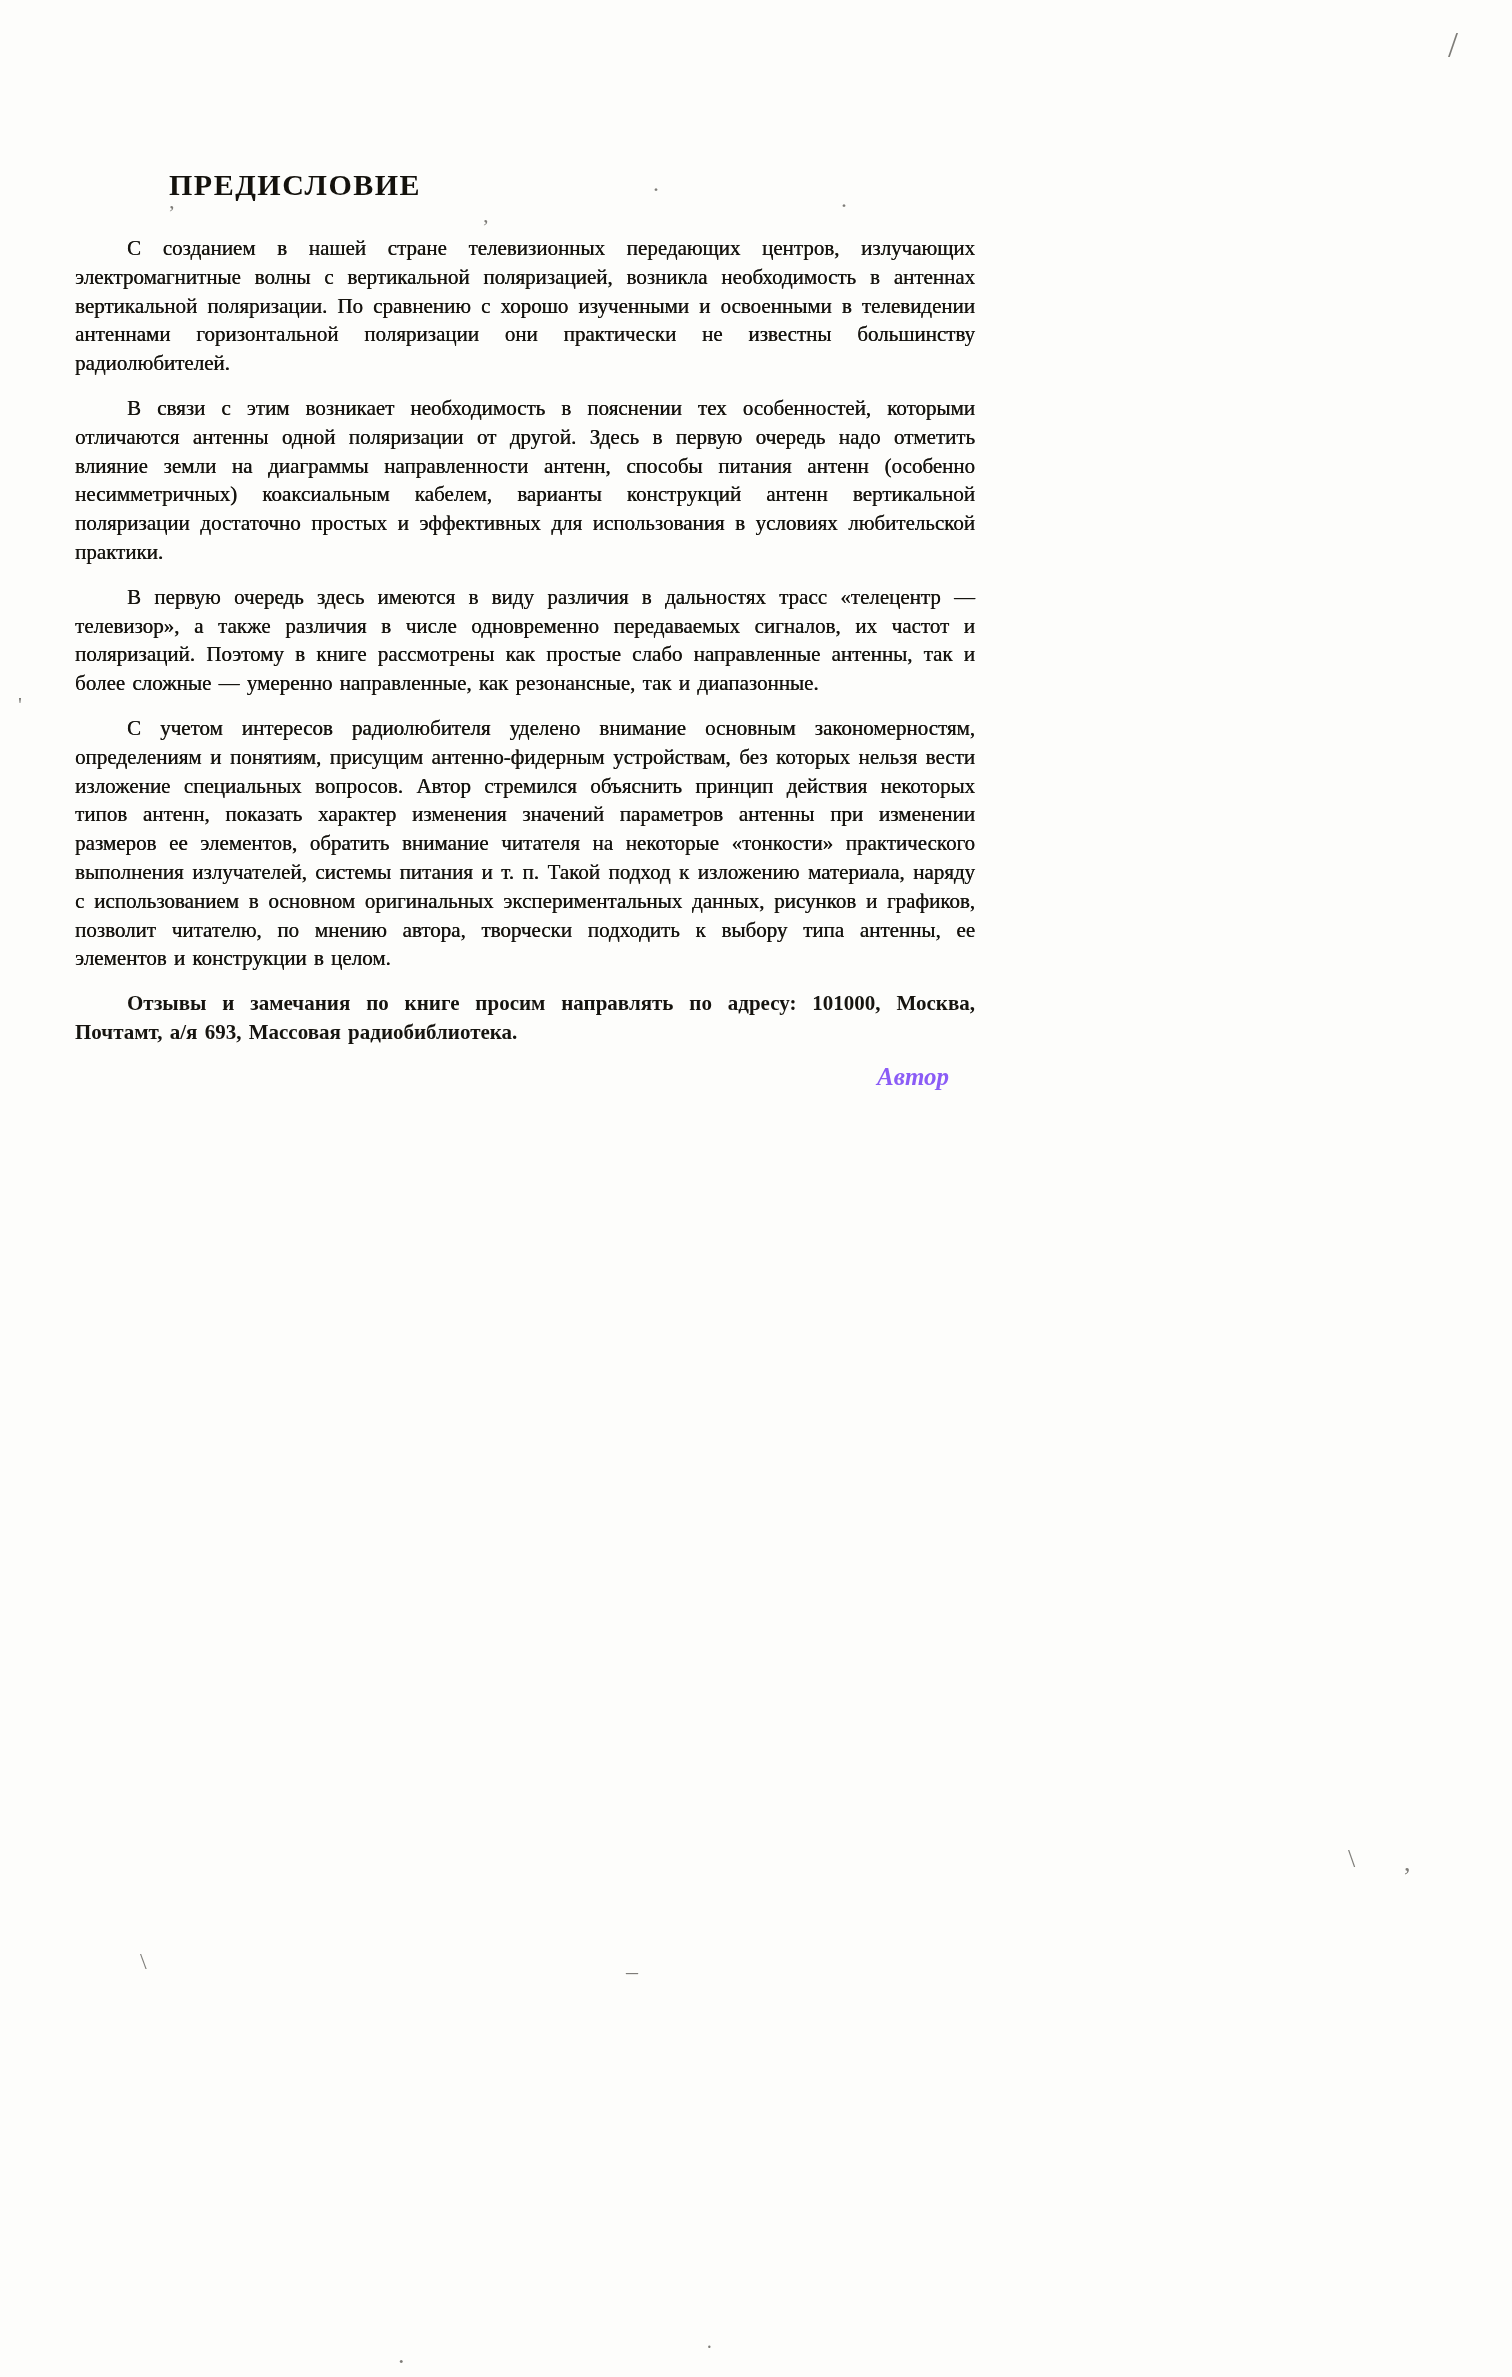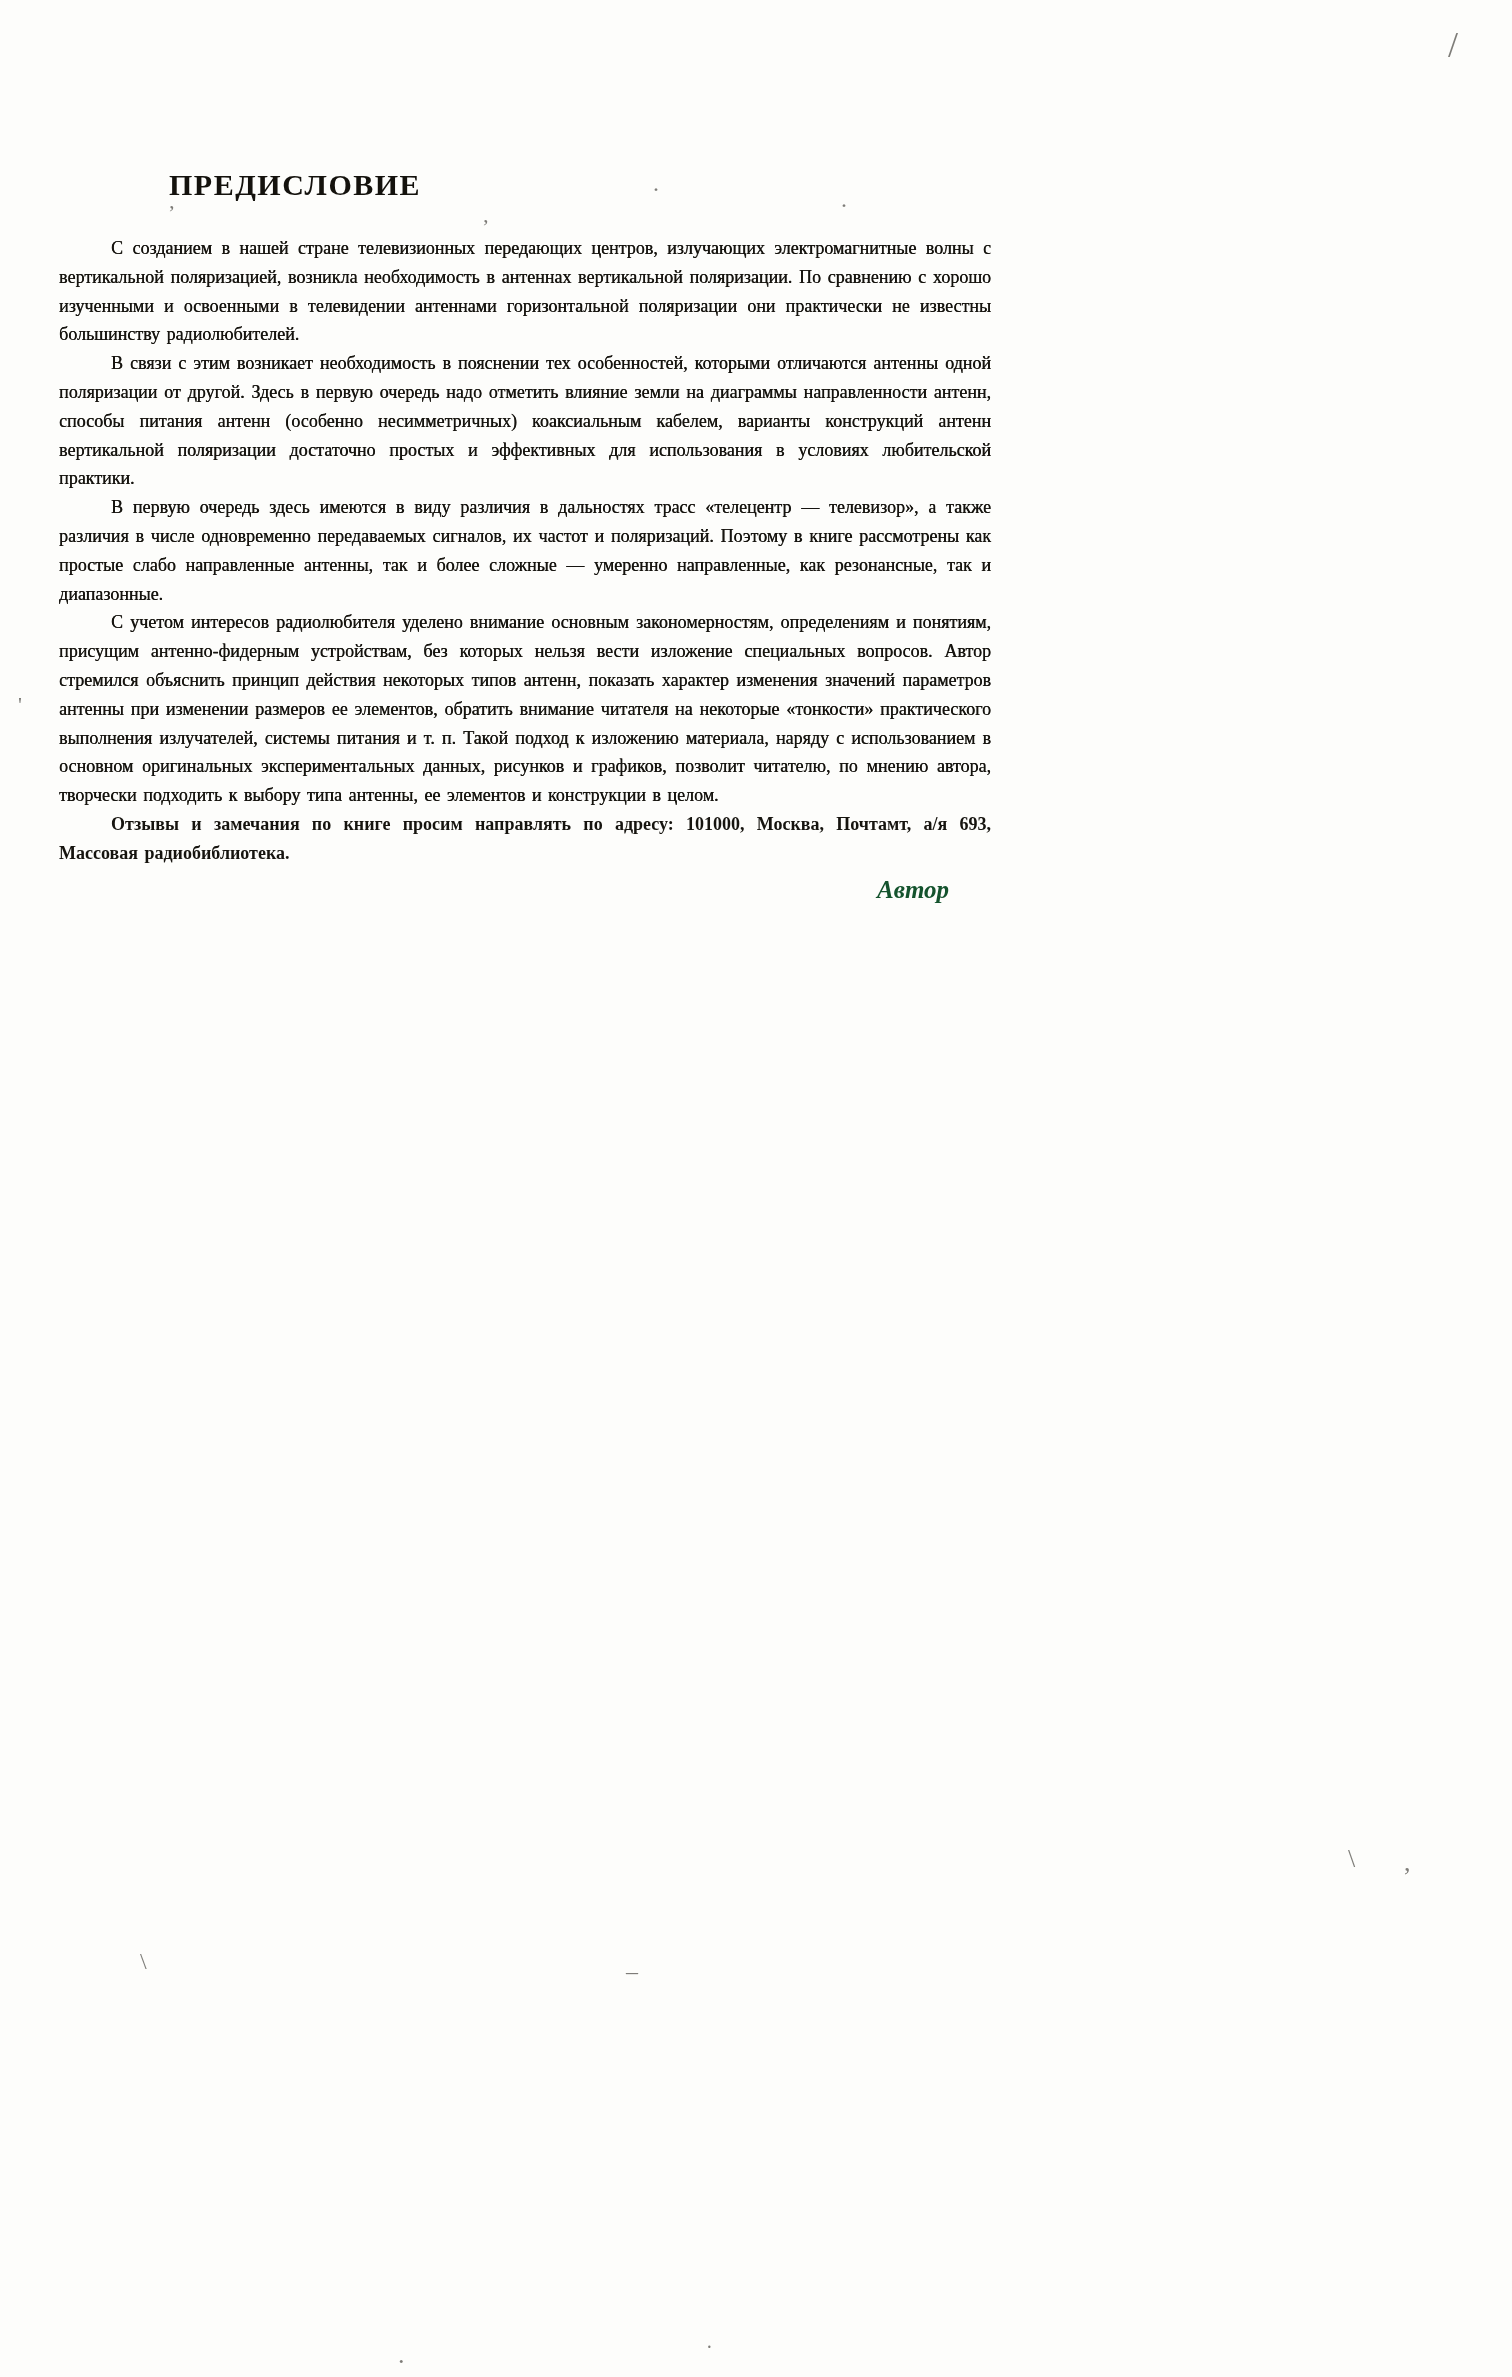--- a/index.html
+++ b/index.html
@@ -23,40 +23,40 @@
     width: 932px;
   }
   .title {
     font-size: 30px;
     font-weight: bold;
     letter-spacing: 1.5px;
     margin: 0 0 32px 110px;
     color: #14120d;
   }
   .par {
-    margin: 0;
-    font-size: 18px;
+    margin: 16px;
+    font-size: 21px;
     line-height: 28.8px;
     text-align: justify;
     text-indent: 52px;
     word-spacing: 2px;
     text-shadow: 0.35px 0 0 #1a1813;
   }
   .par.bold-par {
     font-weight: bold;
     text-shadow: none;
   }
   .signature {
     margin-top: 8px;
     padding-right: 42px;
     text-align: right;
     font-size: 25px;
     font-weight: bold;
     font-style: italic;
-    color: #14532d;
+    color: #8b5cf6;
   }
   .artifact {
     position: absolute;
     color: #2a2822;
     opacity: 0.6;
     font-family: "Liberation Serif", serif;
     pointer-events: none;
   }
 </style>
 </head>

